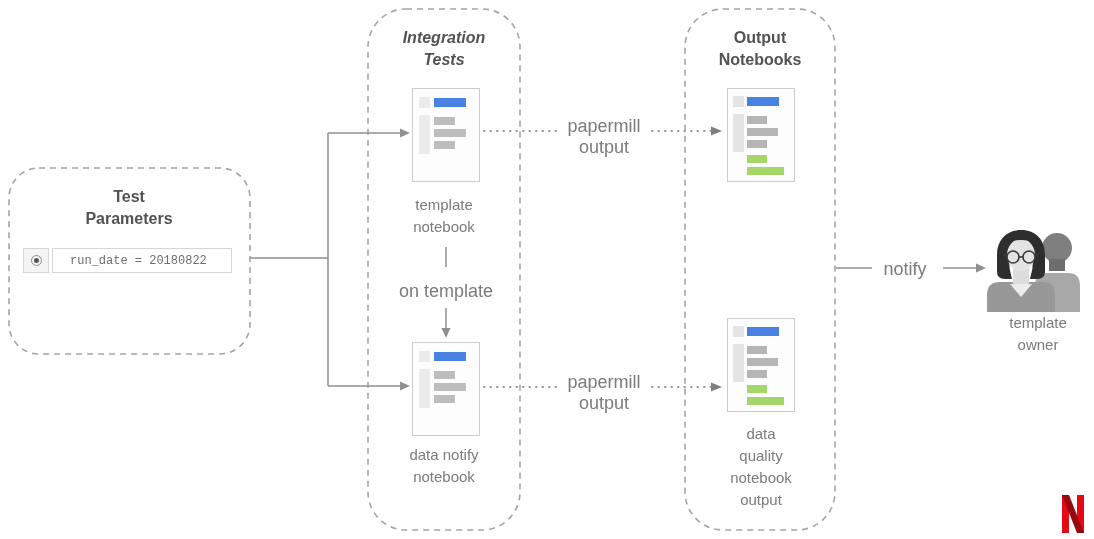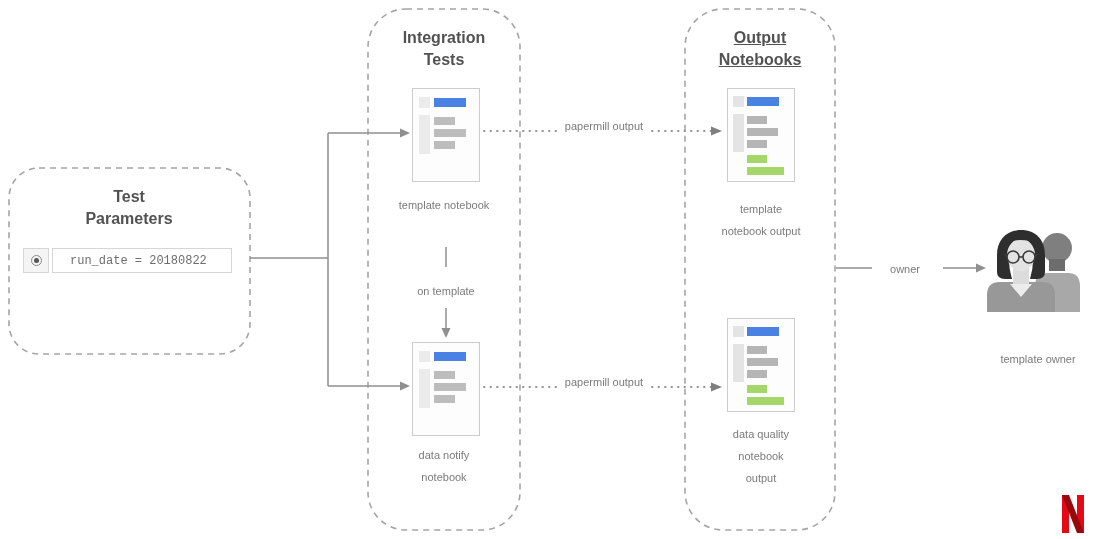--- a/index.html
+++ b/index.html
@@ -2,22 +2,22 @@
 <html><head>
 <meta charset="utf-8">
 <style>
   html,body{margin:0;padding:0;background:#fff;}
   .canvas{position:relative;width:1094px;height:539px;background:#ffffff;overflow:hidden;
           font-family:"Liberation Sans",sans-serif;}
   .abs{position:absolute;}
   svg{display:block;}
   .overlay{position:absolute;left:0;top:0;}
   .section-title{font-size:16px;font-weight:bold;color:#525252;text-align:center;line-height:22px;}
-  .node-label{font-size:11px;color:#7b7b7b;text-align:center;line-height:22px;}
-  .edge-label{font-size:11px;color:#7b7b7b;text-align:center;line-height:21px;}
+  .node-label{font-size:15px;color:#7b7b7b;text-align:center;line-height:22px;}
+  .edge-label{font-size:18px;color:#7b7b7b;text-align:center;line-height:21px;}
   .param-row{position:absolute;display:flex;align-items:stretch;height:25px;}
   .param-radio{width:26px;background:#f4f4f4;border:1px solid #d6d6d6;display:flex;
                align-items:center;justify-content:center;box-sizing:border-box;margin-right:3px;}
   .radio-outer{width:11px;height:11px;border:1.5px solid #8a8a8a;border-radius:50%;
                display:flex;align-items:center;justify-content:center;box-sizing:border-box;}
   .radio-inner{width:5px;height:5px;background:#555;border-radius:50%;}
   .param-value{width:180px;background:#fff;border:1px solid #d6d6d6;box-sizing:border-box;
                display:flex;align-items:center;padding-left:17px;
                font-family:"Liberation Mono","DejaVu Sans Mono",monospace;
                font-size:12px;color:#6d6d6d;white-space:pre;}
@@ -69,21 +69,21 @@
   <div class="param-row" style="left:23px;top:248px;">
     <div class="param-radio">
       <span class="radio-outer">
           <span class="radio-inner"></span>
         </span>
     </div>
     <div class="param-value">run_date = 20180822</div>
   </div>
 
 
-  <div class="abs section-title" style="left:384px;top:27px;width:120px;">Integration Tests</div>
+  <div class="abs section-title" style="left:384px;top:27px;width:120px;font-style:italic;">Integration Tests</div>
 
   <div class="abs" style="left:412px;top:88px;">
     <svg width="68" height="94" viewBox="0 0 68 94">
       <rect x="0.5" y="0.5" width="67" height="93" fill="#fdfdfd" stroke="#cccccc"></rect>
       <rect x="7" y="9" width="11" height="11" fill="#ebebeb"></rect>
       <rect x="22" y="10" width="32" height="9" fill="#4a82e4"></rect>
       <rect x="7" y="27" width="11" height="39" fill="#ebebeb"></rect>
       <rect x="22" y="29" width="21" height="8" fill="#bdbdbd"></rect>
       <rect x="22" y="41" width="32" height="8" fill="#bdbdbd"></rect>
       <rect x="22" y="53" width="21" height="8" fill="#bdbdbd"></rect>
@@ -102,53 +102,52 @@
       <rect x="22" y="29" width="21" height="8" fill="#bdbdbd"></rect>
       <rect x="22" y="41" width="32" height="8" fill="#bdbdbd"></rect>
       <rect x="22" y="53" width="21" height="8" fill="#bdbdbd"></rect>
     </svg>
   </div>
   <div class="abs node-label" style="left:406px;top:444px;width:76px;">data notify notebook</div>
 
   <div class="abs edge-label" style="left:557px;top:116px;width:94px;">papermill output</div>
   <div class="abs edge-label" style="left:557px;top:372px;width:94px;">papermill output</div>
 
-  <div class="abs section-title" style="left:700px;top:27px;width:120px;text-decoration:underline;">Output Notebooks</div>
+  <div class="abs section-title" style="left:700px;top:27px;width:120px;">Output Notebooks</div>
 
   <div class="abs" style="left:727px;top:88px;">
     <svg width="68" height="94" viewBox="0 0 68 94">
       <rect x="0.5" y="0.5" width="67" height="93" fill="#fdfdfd" stroke="#cccccc"></rect>
       <rect x="6" y="8" width="11" height="11" fill="#e4e4e4"></rect>
       <rect x="20" y="9" width="32" height="9" fill="#4a82e4"></rect>
       <rect x="6" y="26" width="11" height="38" fill="#e4e4e4"></rect>
       <rect x="20" y="28" width="20" height="8" fill="#b5b5b5"></rect>
       <rect x="20" y="40" width="31" height="8" fill="#b5b5b5"></rect>
       <rect x="20" y="52" width="20" height="8" fill="#b5b5b5"></rect>
       <rect x="20" y="67" width="20" height="8" fill="#a5d66a"></rect>
       <rect x="20" y="79" width="37" height="8" fill="#a5d66a"></rect>
     </svg>
   </div>
-  <div class="abs node-label" style="left:717px;top:198px;width:88px;">template notebook output</div>
 
   <div class="abs" style="left:727px;top:318px;">
     <svg width="68" height="94" viewBox="0 0 68 94">
       <rect x="0.5" y="0.5" width="67" height="93" fill="#fdfdfd" stroke="#cccccc"></rect>
       <rect x="6" y="8" width="11" height="11" fill="#e4e4e4"></rect>
       <rect x="20" y="9" width="32" height="9" fill="#4a82e4"></rect>
       <rect x="6" y="26" width="11" height="38" fill="#e4e4e4"></rect>
       <rect x="20" y="28" width="20" height="8" fill="#b5b5b5"></rect>
       <rect x="20" y="40" width="31" height="8" fill="#b5b5b5"></rect>
       <rect x="20" y="52" width="20" height="8" fill="#b5b5b5"></rect>
       <rect x="20" y="67" width="20" height="8" fill="#a5d66a"></rect>
       <rect x="20" y="79" width="37" height="8" fill="#a5d66a"></rect>
     </svg>
   </div>
   <div class="abs node-label" style="left:723px;top:423px;width:76px;">data quality notebook output</div>
 
-  <div class="abs edge-label" style="left:876px;top:259px;width:58px;">owner</div>
+  <div class="abs edge-label" style="left:876px;top:259px;width:58px;">notify</div>
 
   <div class="abs" style="left:983px;top:228px;">
     <svg width="104" height="84" viewBox="0 0 104 84">
 
       <circle cx="74" cy="20" r="15" fill="#7f7f7f"></circle>
       <rect x="66" y="31" width="16" height="12" fill="#6d6d6d"></rect>
       <path d="M52,84 V58 Q52,45 65,45 H85 Q97,45 97,58 V84 Z" fill="#a8a8a8"></path>
 
       <path d="M38,2 C23,2 14,12 14,27 L14,44 Q14,51 22,51 L29,51 Q24,34 27,18 Q32,10 38,10 Q44,10 49,18 Q52,34 47,51 L54,51 Q62,51 62,44 L62,27 C62,12 53,2 38,2 Z" fill="#2e2e2e"></path>
       <path d="M4,84 V67 Q4,54 17,54 H59 Q72,54 72,67 V84 Z" fill="#989898"></path>
@@ -158,21 +157,21 @@
       <path d="M38,4 C26,4 18,12 17,24 Q22,12 38,12 Q54,12 59,24 C58,12 50,4 38,4 Z" fill="#2e2e2e"></path>
       <g fill="none" stroke="#3a3a3a" stroke-width="1.6">
         <circle cx="30" cy="29" r="6"></circle>
         <circle cx="46" cy="29" r="6"></circle>
         <path d="M36,29 L40,29"></path>
         <path d="M24,28 L21,26"></path>
         <path d="M52,28 L55,26"></path>
       </g>
     </svg>
   </div>
-  <div class="abs node-label" style="left:993px;top:312px;width:90px;margin-top:36px;">template owner</div>
+  <div class="abs node-label" style="left:993px;top:312px;width:90px;">template owner</div>
 
   <div class="abs" style="left:1061px;top:495px;">
     <svg width="24" height="38" viewBox="0 0 24 38">
       <polygon points="1,0 8,0 8,38 1,38" fill="#e50914"></polygon>
       <polygon points="16,0 23,0 23,38 16,38" fill="#e50914"></polygon>
       <polygon points="1,0 8,0 23,38 16,38" fill="#99080d"></polygon>
     </svg>
   </div>
 
 </div>

